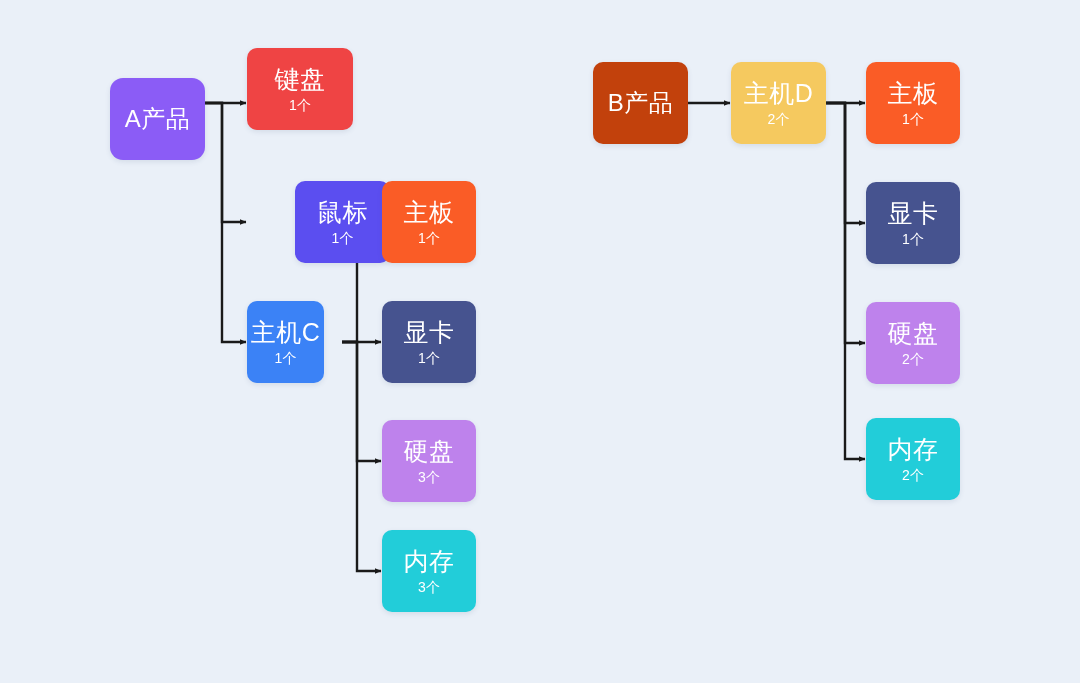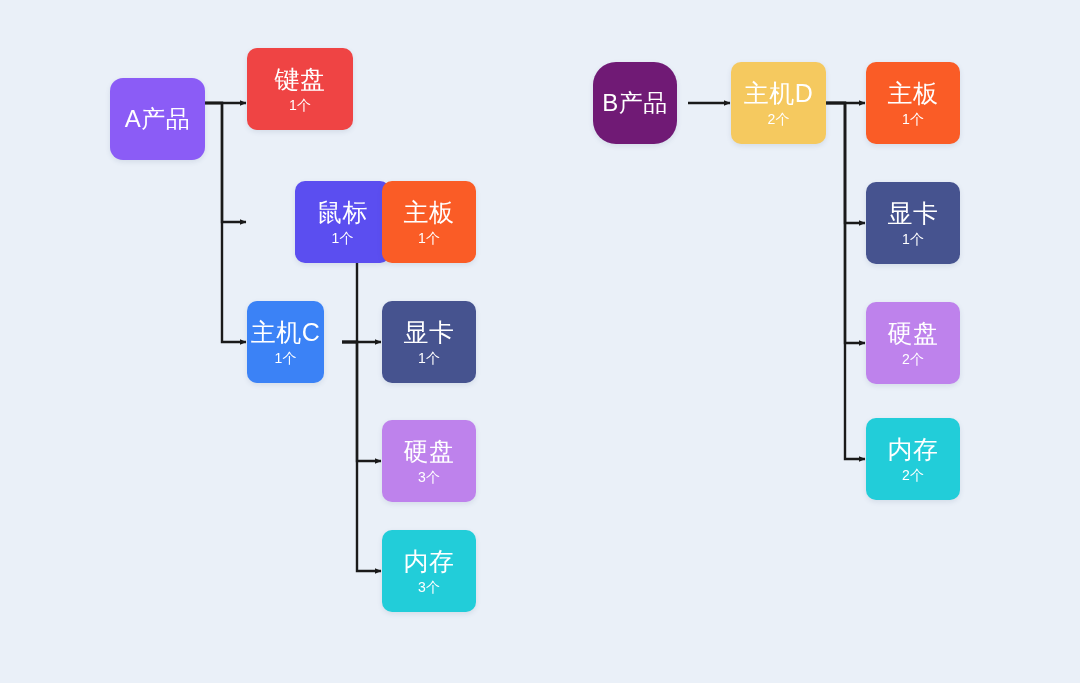--- a/index.html
+++ b/index.html
@@ -107,21 +107,21 @@
         <div class="qty">1个</div>
       </div>
       <div class="node" style="left: 382px; top: 420px; width: 94px; height: 82px; background: rgb(190, 130, 236);">
         <div class="title">硬盘</div>
         <div class="qty">3个</div>
       </div>
       <div class="node" style="left: 382px; top: 530px; width: 94px; height: 82px; background: rgb(34, 205, 217);">
         <div class="title">内存</div>
         <div class="qty">3个</div>
       </div>
-      <div class="node root" style="left: 593px; top: 62px; width: 84px; height: 82px; background: #701a75; border-radius: 23px;">
+      <div class="node root" style="left: 593px; top: 62px; width: 95px; height: 82px; background: #c2410c;">
         <div class="title">B产品</div>
       </div>
       <div class="node" style="left: 731px; top: 62px; width: 95px; height: 82px; background: rgb(245, 201, 95); text-align: right;">
         <div class="title">主机D</div>
         <div class="qty">2个</div>
       </div>
       <div class="node" style="left: 866px; top: 62px; width: 94px; height: 82px; background: rgb(250, 92, 38);">
         <div class="title">主板</div>
         <div class="qty">1个</div>
       </div>

